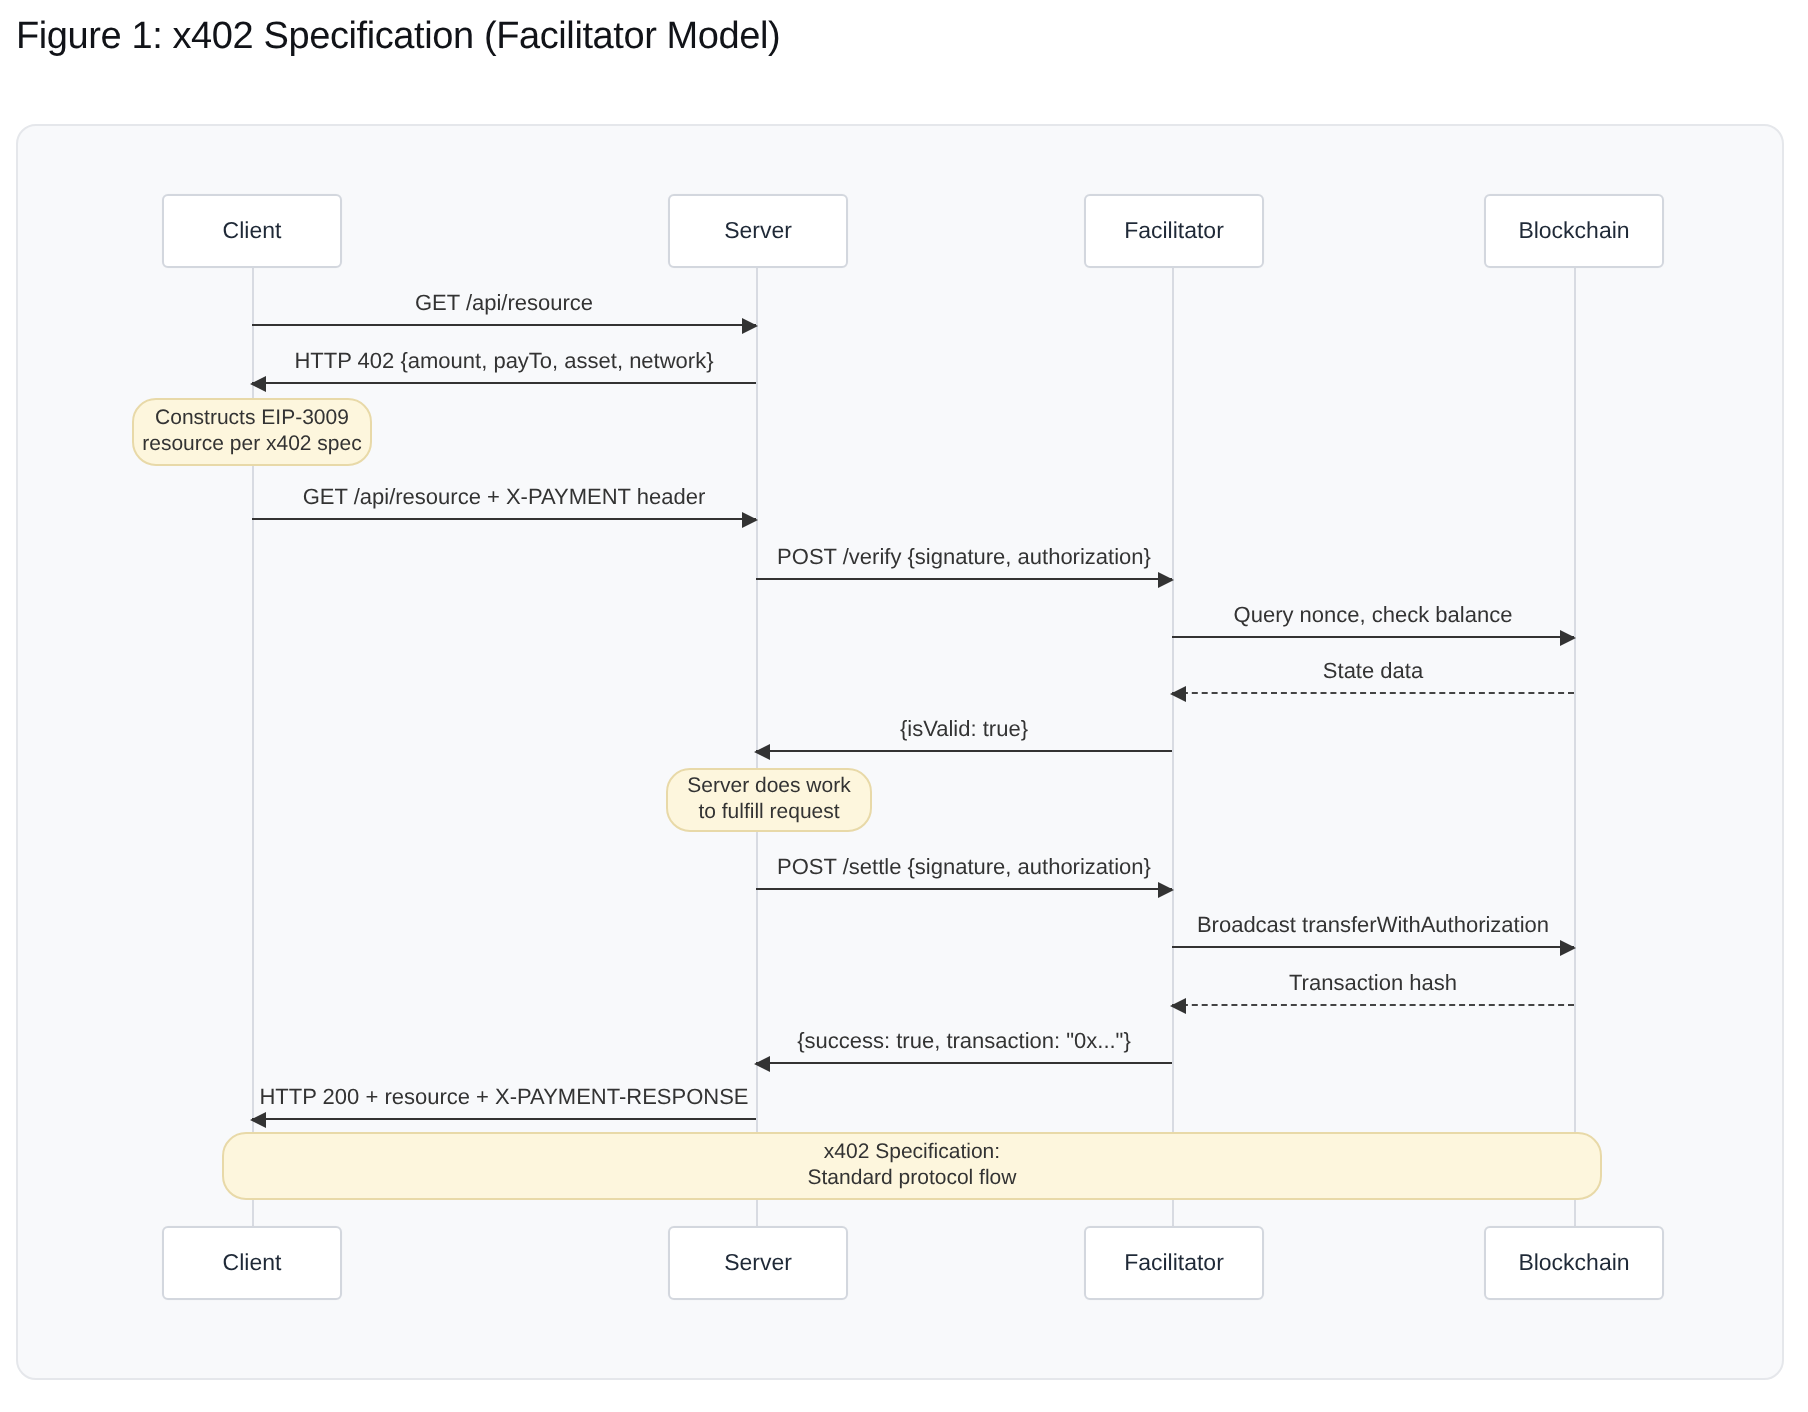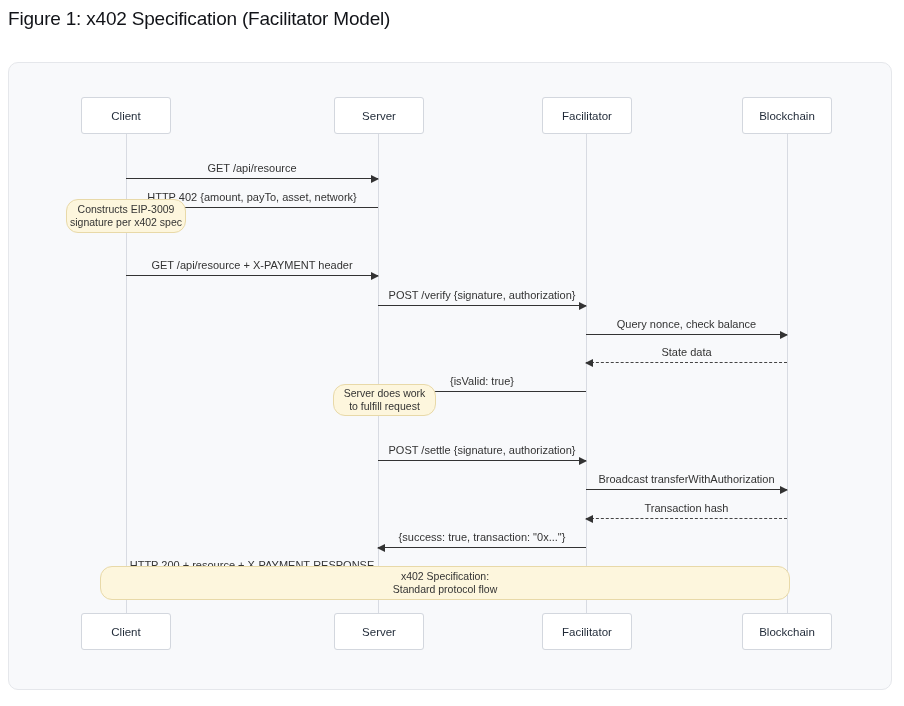--- a/index.html
+++ b/index.html
@@ -9,21 +9,21 @@
   }
   html,body{margin:0;padding:0;background:#ffffff;}
   body{width:904px;height:706px;font-family:"Liberation Sans",sans-serif;position:relative;overflow:hidden;}
   .fig-title{position:absolute;left:8px;top:8px;font-size:19px;font-weight:normal;color:#111318;letter-spacing:-0.2px;}
   .panel{position:absolute;left:8px;top:62px;width:884px;height:628px;background:var(--panel_bg);
          border:1px solid var(--panel_border);border-radius:10px;box-sizing:border-box;padding-left:12px;}
   .lifeline{position:absolute;top:71px;height:480px;width:1px;background:var(--lifeline);}
   .pbox{position:absolute;width:90px;height:37px;background:#ffffff;border:1px solid var(--box_border);
         border-radius:3px;display:flex;align-items:center;justify-content:center;box-sizing:border-box;
         font-size:11.5px;color:var(--text);box-shadow:0 0 1px rgba(0,0,0,0.03);}
-  .msg{position:absolute;margin-top:16px;}
+  .msg{position:absolute;}
   .msg .lbl{text-align:center;font-size:11px;color:#333;margin-bottom:3px;white-space:nowrap;line-height:13px;}
   .msg .line{position:relative;height:0;border-top:1.5px solid var(--arrow);}
   .msg.dashed .line{border-top:1px dashed #444;}
   .ah{position:absolute;width:0;height:0;border-top:4px solid transparent;border-bottom:4px solid transparent;top:-4px;}
   .ah.r{right:-1px;border-left:8px solid var(--arrow);}
   .ah.l{left:-1px;border-right:8px solid var(--arrow);}
   .note{position:absolute;background:var(--note_fill);border:1px solid var(--note_border);border-radius:12px;
         box-sizing:border-box;display:flex;flex-direction:column;align-items:center;justify-content:center;
         font-size:10.5px;color:#333;line-height:13px;text-align:center;}
 </style>
@@ -61,21 +61,21 @@
 
   <div class="msg" style="left:117px;top:112px;width:252px;">
     <div class="lbl">HTTP 402 {amount, payTo, asset, network}</div>
     <div class="line">
         <span class="ah l"></span>
       </div>
   </div>
 
   <div class="note" style="left:57px;top:136px;width:120px;height:34px;">
     <div>Constructs EIP-3009</div>
-    <div>signature per x402 spec</div>
+    <div>resource per x402 spec</div>
   </div>
 
   <div class="msg" style="left:117px;top:180px;width:252px;">
     <div class="lbl">GET /api/resource + X-PAYMENT header</div>
     <div class="line">
         <span class="ah r"></span>
       </div>
   </div>
 
   <div class="msg" style="left:369px;top:210px;width:208px;">
@@ -139,21 +139,21 @@
       </div>
   </div>
 
   <div class="msg" style="left:117px;top:480px;width:252px;">
     <div class="lbl">HTTP 200 + resource + X-PAYMENT-RESPONSE</div>
     <div class="line">
         <span class="ah l"></span>
       </div>
   </div>
 
-  <div class="note" style="left:91px;top:503px;width:690px;height:34px;">
+  <div class="note" style="left:102px;top:503px;width:690px;height:34px;">
     <div>x402 Specification:</div>
     <div>Standard protocol flow</div>
   </div>
 
   <div class="pbox" style="left:72px;top:550px;">
       <span>Client</span>
     </div>
   <div class="pbox" style="left:325px;top:550px;">
       <span>Server</span>
     </div>

